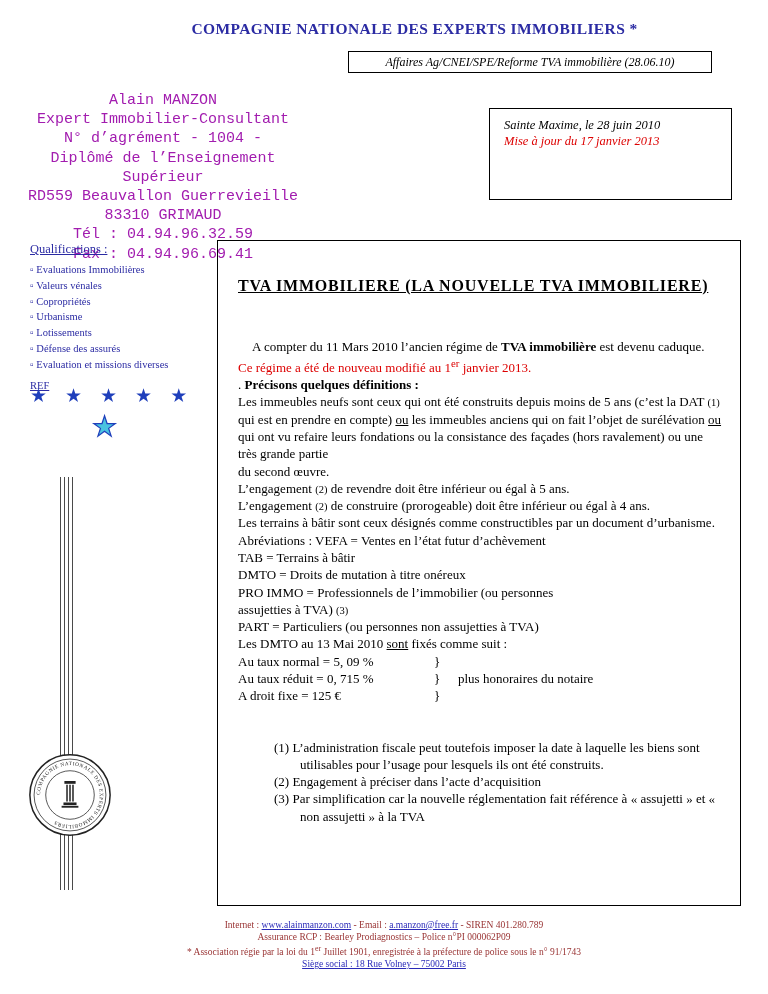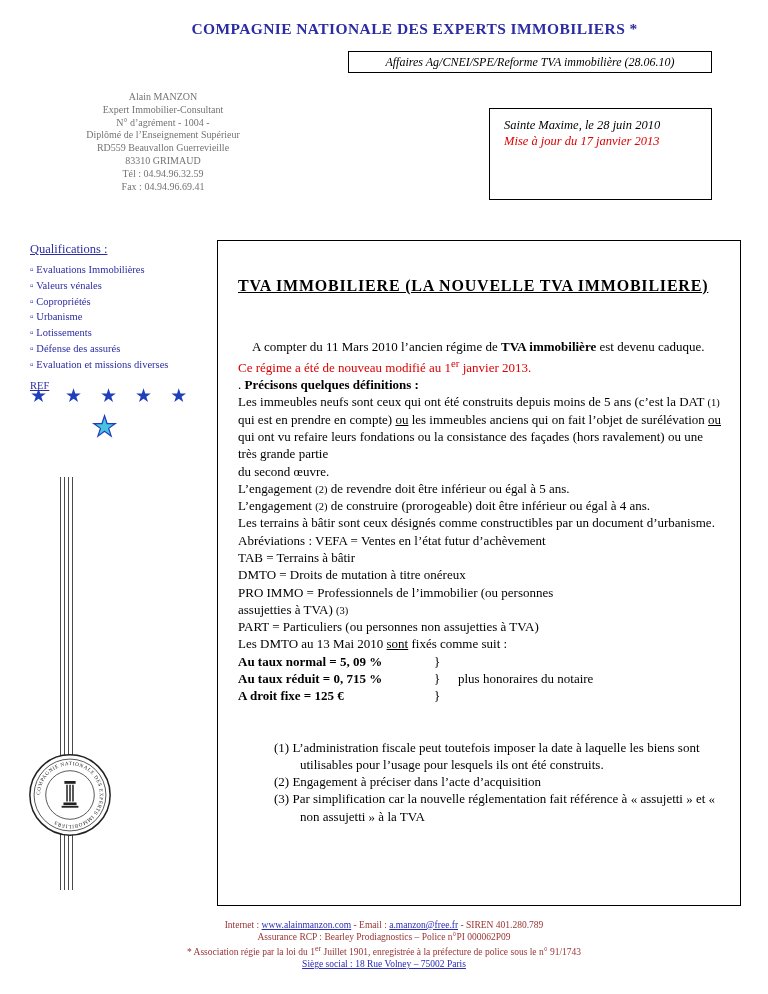--- a/index.html
+++ b/index.html
@@ -17,25 +17,25 @@
   }
   .ref-box {
     position:absolute; left:348px; top:51px; width:364px; height:22px;
     border:1px solid #000; box-sizing:border-box;
     display:flex; align-items:center; justify-content:center;
     font-style:italic; font-size:12px;
   }
   
   .contact {
     position:absolute; left:8px; top:91px; width:310px;
-    text-align:center; color:#737373; font-size:10px; line-height:1.28;
+    text-align:center; color:#a21caf; font-size:15px; line-height:1.28;font-family:Liberation Mono, monospace;
   }
   
   .date-box {
-    position:absolute; left:489px; top:108px; width:223px; height:92px;
+    position:absolute; left:489px; top:108px; width:243px; height:92px;
     border:1px solid #000; box-sizing:border-box;
     padding:8px 8px 0 14px; font-size:12.5px; font-style:italic; line-height:1.3;
   }
   .date-box .update { color:#dd0000; }
   
   .quals { position:absolute; left:30px; top:242px; width:190px; color:#2b2ba3; }
   .quals-title { font-size:12.5px; text-decoration:underline; margin-bottom:5px; }
   .qual-item { font-size:10.5px; line-height:1.5; }
   .ref-link { display:inline-block; margin-top:8px; font-size:10.5px; text-decoration:underline; color:#2b2ba3; cursor:pointer; }
   
@@ -66,21 +66,21 @@
   }
   .doc-body p { margin:0; }
   .indent-first { text-indent:14px; }
   .sp-before { margin-top:17px; }
   .red { color:#dd0000; }
   .ul { text-decoration:underline; }
   .ref { font-size:10.5px; }
   .abbr-ind { margin-left:72px; }
   .abbr-ind2 { margin-left:82px; }
   .dmto-row { display:flex; }
-  .dmto-label { width:196px;font-weight:bold; }
+  .dmto-label { width:196px; }
   .dmto-brace { width:24px; }
   .notes { margin-top:34px; margin-left:36px; width:448px; }
   .note { padding-left:26px; text-indent:-26px; }
   
   .footer {
     position:absolute; left:0; top:919px; width:100%;
     text-align:center; font-size:9.5px; line-height:1.3;
   }
   .fblue { color:#2a2ab8;text-decoration:underline; }
   .fred  { color:#993333; }

